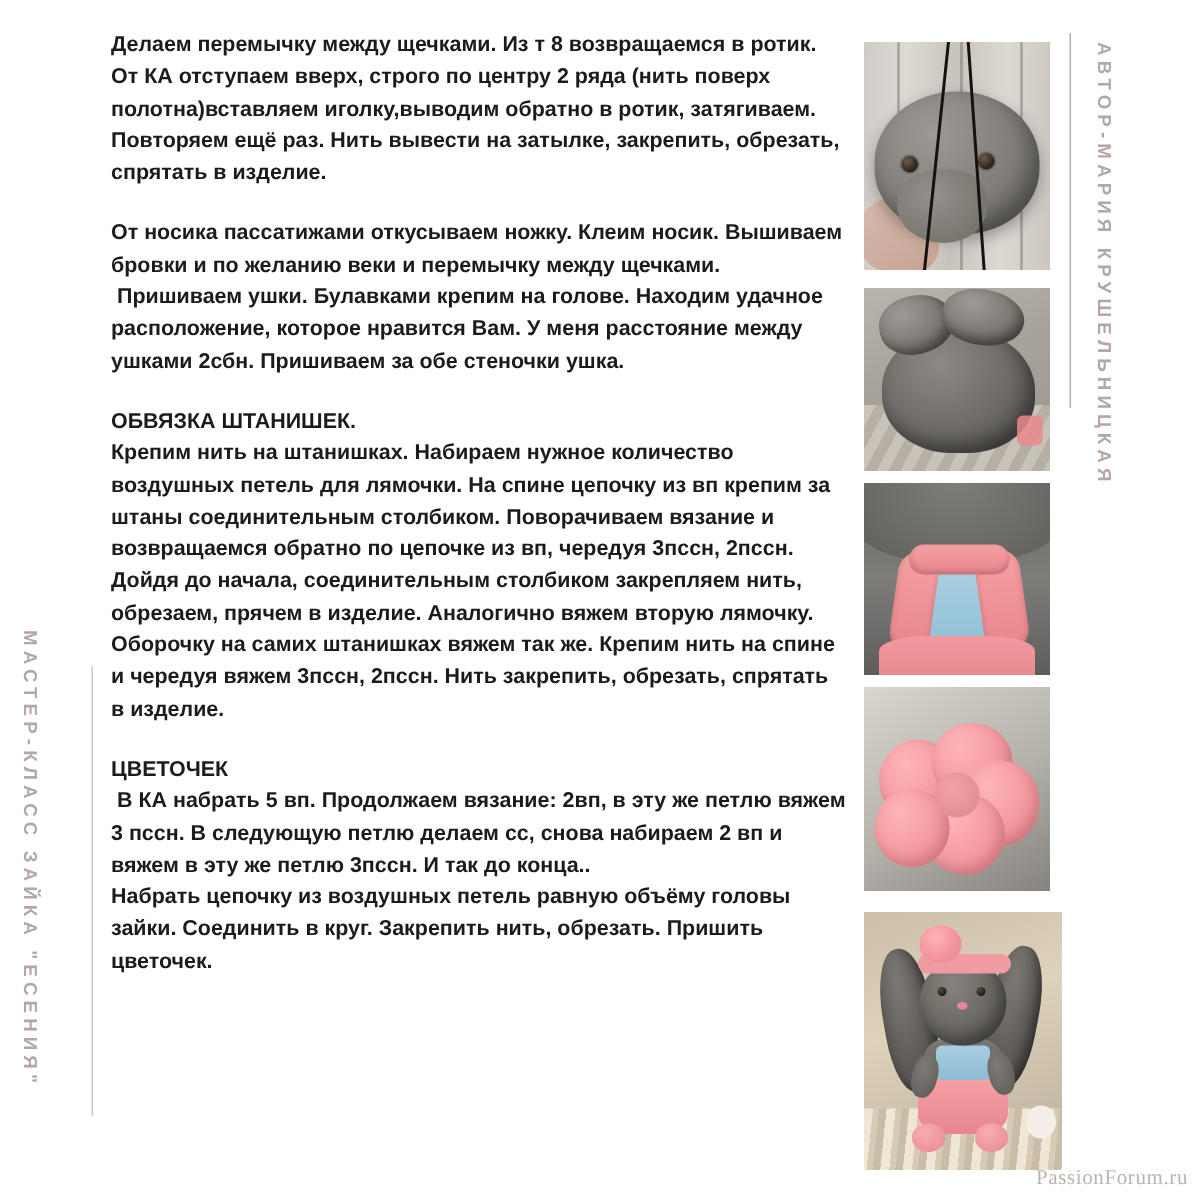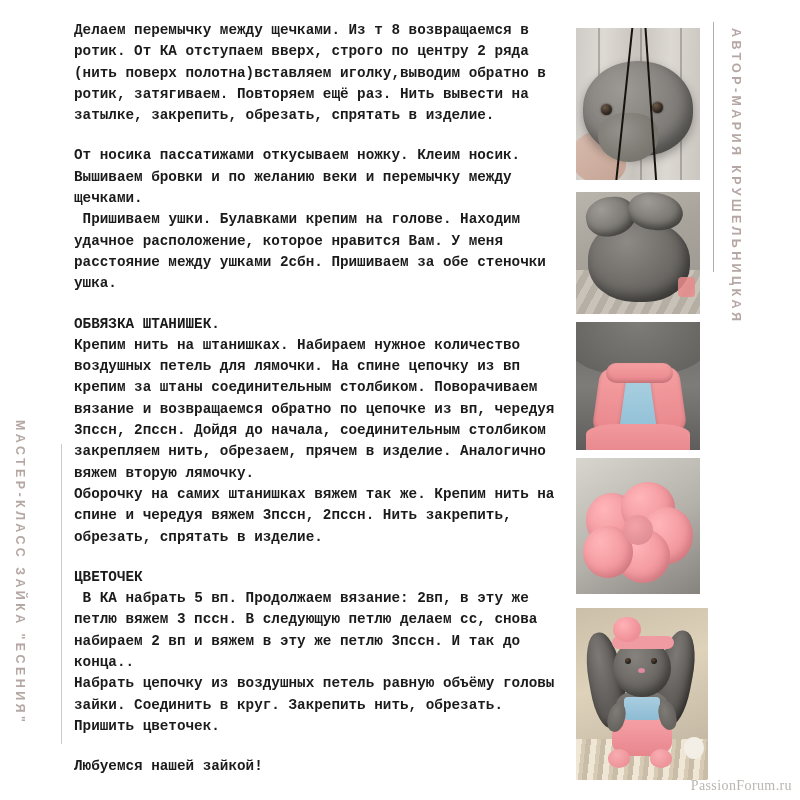--- a/index.html
+++ b/index.html
@@ -63,21 +63,20 @@
     width: 490px;
     color: #1b1b1b;
     font-size: 14.3px;
     font-weight: 700;
     line-height: 21.3px;
     text-align: left;
   }
   .para {
     margin: 0 0 19px 0;
     white-space: pre-wrap;
-    font-family: Liberation Mono, monospace;
   }
   .para:last-child { margin-bottom: 0; }
 
   
   .photo-col {
     position: absolute;
     left: 576px;
     top: 0;
     width: 132px;
     height: 800px;
@@ -315,21 +314,20 @@
   <div class="text-col">
     <p class="para">Делаем перемычку между щечками. Из т 8 возвращаемся в ротик. От КА отступаем вверх, строго по центру 2 ряда (нить поверх полотна)вставляем иголку,выводим обратно в ротик, затягиваем. Повторяем ещё раз. Нить вывести на затылке, закрепить, обрезать, спрятать в изделие.</p>
     <p class="para">От носика пассатижами откусываем ножку. Клеим носик. Вышиваем бровки и по желанию веки и перемычку между щечками.
  Пришиваем ушки. Булавками крепим на голове. Находим удачное расположение, которое нравится Вам. У меня расстояние между ушками 2сбн. Пришиваем за обе стеночки ушка.</p>
     <p class="para">ОБВЯЗКА ШТАНИШЕК.
 Крепим нить на штанишках. Набираем нужное количество воздушных петель для лямочки. На спине цепочку из вп крепим за штаны соединительным столбиком. Поворачиваем вязание и возвращаемся обратно по цепочке из вп, чередуя 3пссн, 2пссн. Дойдя до начала, соединительным столбиком закрепляем нить, обрезаем, прячем в изделие. Аналогично вяжем вторую лямочку.
 Оборочку на самих штанишках вяжем так же. Крепим нить на спине и чередуя вяжем 3пссн, 2пссн. Нить закрепить, обрезать, спрятать в изделие.</p>
     <p class="para">ЦВЕТОЧЕК
  В КА набрать 5 вп. Продолжаем вязание: 2вп, в эту же петлю вяжем 3 пссн. В следующую петлю делаем сс, снова набираем 2 вп и вяжем в эту же петлю 3пссн. И так до конца..
 Набрать цепочку из воздушных петель равную объёму головы зайки. Соединить в круг. Закрепить нить, обрезать. Пришить цветочек.</p>
-    <p class="para">Любуемся нашей зайкой!</p>
   </div>
 
   <div class="photo-col">
 
     <div class="photo ph1">
       <div class="inner">
         <div class="bg"></div>
         <div class="plank" style="left:18%"></div>
         <div class="plank" style="left:52%"></div>
         <div class="plank" style="left:84%"></div>

